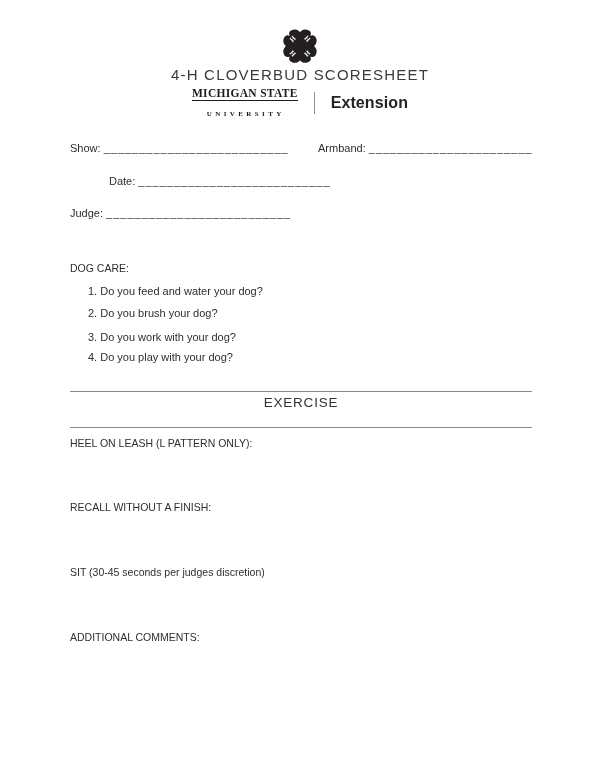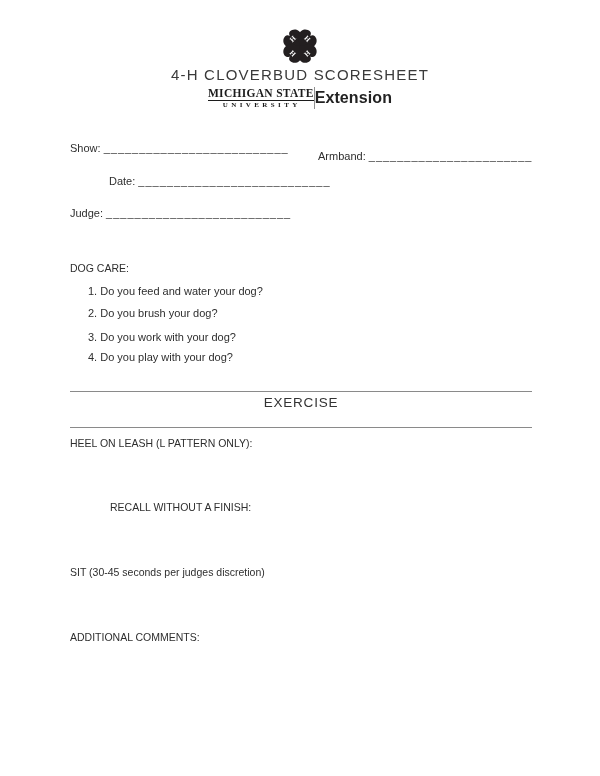--- a/index.html
+++ b/index.html
@@ -28,21 +28,21 @@
     font-size: 15px;
     letter-spacing: 1.2px;
     color: #3a3a3a;
     font-weight: 500;
   }
   .msu-row {
     left: 0; top: 87px; width: 600px;
     display: flex;
     justify-content: center;
     align-items: center;
-    gap: 0;
+    gap: 16px;
   }
   .msu-wordmark {
     display: flex;
     flex-direction: column;
     align-items: center;
   }
   .msu-line1 {
     font-family: "Liberation Serif", serif;
     font-weight: bold;
     font-size: 11.5px;
@@ -50,21 +50,21 @@
     color: #1c1c1c;
     border-bottom: 1.5px solid #1c1c1c;
     padding-bottom: 1px;
     line-height: 1.05;
   }
   .msu-line2 {
     font-family: "Liberation Serif", serif;
     font-weight: bold;
     font-size: 7px;
     letter-spacing: 3.4px;
-    margin-top: 0;
+    margin-top: 9px;
     color: #1c1c1c;
     text-indent: 2px;
   }
   .msu-divider {
     width: 1px;
     height: 22px;
     background: #8f8f8f;
   }
   .msu-extension {
     font-size: 16px;
@@ -77,21 +77,21 @@
   .field {
     font-size: 11px;
     color: #2e2e2e;
     white-space: nowrap;
   }
   .field .line {
     letter-spacing: 1px;
     color: #3a3a3a;
   }
   .f-show    { left: 70px;  top: 142px; }
-  .f-armband { left: 318px; top: 150px; }
+  .f-armband { left: 318px; top: 142px; }
   .f-date    { left: 70px;  top: 175px; padding-left: 39px; }
   .f-breed   { left: 318px; top: 175px; }
   .f-judge   { left: 70px;  top: 207px; }
 
   
   .dogcare-heading {
     left: 70px; top: 262px;
     font-size: 10.5px;
     color: #2e2e2e;
   }
@@ -122,21 +122,21 @@
     letter-spacing: 0.8px;
     color: #333333;
     font-weight: 500;
   }
   .section-label {
     left: 70px;
     font-size: 10.5px;
     color: #2e2e2e;
   }
   .s-heel   { top: 437px; }
-  .s-recall { top: 501px; margin-left: 40px; }
+  .s-recall { top: 501px; }
   .s-sit    { top: 566px; }
   .s-comments { top: 631px; }
 </style>
 </head>
 <body>
 
 <div class="page">
 
   <div class="abs clover-wrap">
     <svg width="40" height="40" viewBox="0 0 100 100" aria-hidden="true">

